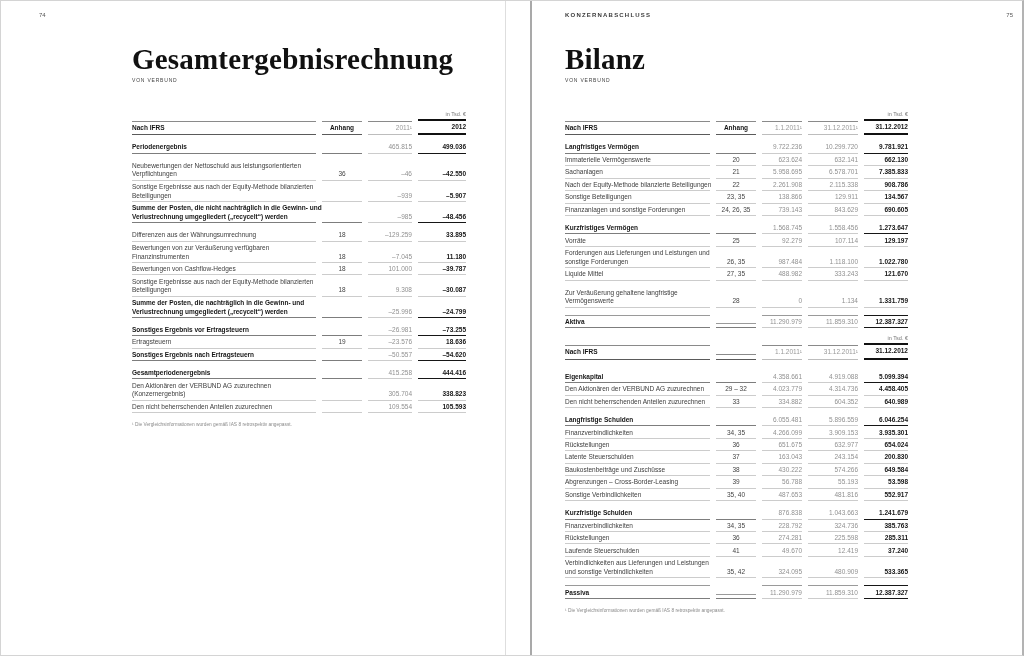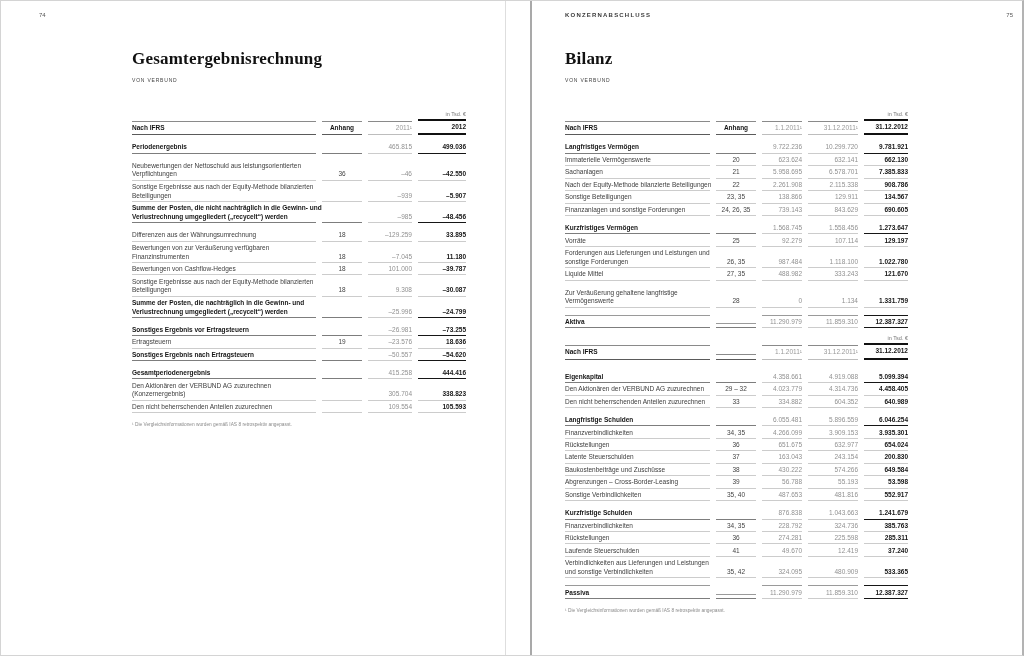--- a/index.html
+++ b/index.html
@@ -11,21 +11,21 @@
   .page-right{left:529px;width:517px;border-left:2px solid #a9a9a9;}
   .pagenum{position:absolute;top:11px;font-size:6px;color:#555;}
   .pagenum.pn-left{left:38px;}
   .pagenum.pn-right{right:34px;}
   .runhead{position:absolute;top:11px;left:33px;font-size:6px;font-weight:bold;
     letter-spacing:1.2px;color:#3a3a3a;}
   .content{position:absolute;top:44px;}
   .page-left .content{left:131px;width:334px;}
   .page-right .content{left:33px;width:343px;}
   .doctitle{font-family:"Liberation Serif","DejaVu Serif",serif;font-weight:600;
-    font-size:17px;line-height:28px;color:#111;letter-spacing:0.2px;margin:0;}
+    font-size:29px;line-height:28px;color:#111;letter-spacing:0.2px;margin:0;}
   .subtitle{font-size:5px;letter-spacing:0.8px;color:#444;margin-top:4px;}
   .tablewrap{margin-top:28px;}
   .tablewrap.second{margin-top:7px;}
   .unitnote{font-size:5.5px;color:#777;text-align:right;margin-bottom:2px;}
   .fintable{width:100%;font-size:6.5px;line-height:8.8px;}
   .frow{display:flex;align-items:flex-end;margin-top:1.2px;}
   .frow > div{border-bottom:1px solid #cccccc;padding:1px 0 0.5px;box-sizing:border-box;}
   .frow > * + *{margin-left:6px;}
   .c-label{flex:1;color:#3c3c3c;text-align:left;min-width:0;}
   .c-label div{white-space:nowrap;}

